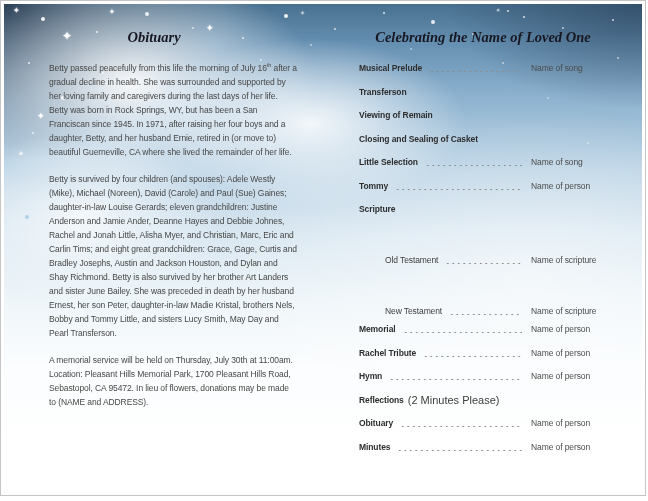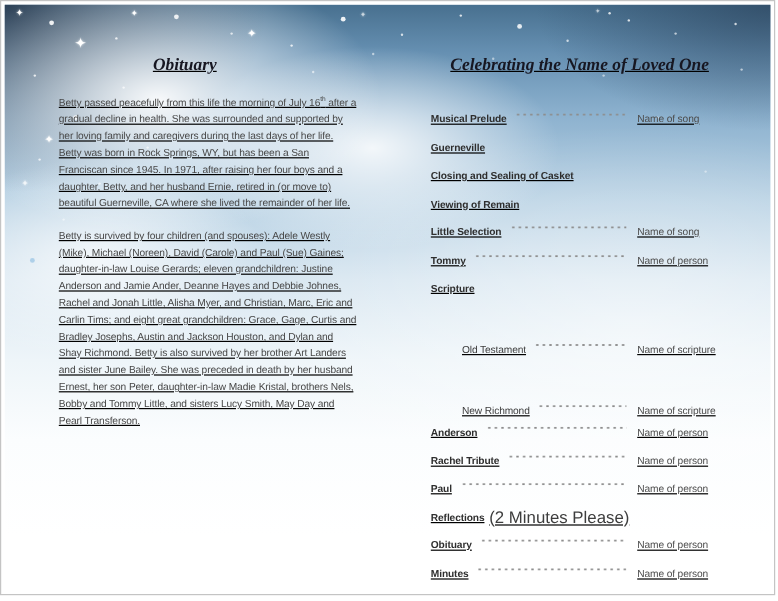--- a/index.html
+++ b/index.html
@@ -41,45 +41,45 @@
       48px 178px 0 0 rgba(255,255,255,.5), 22px 212px 0 1px rgba(160,200,230,.8),
       498px 58px 0 0 rgba(255,255,255,.55), 543px 93px 0 0 rgba(255,255,255,.5),
       613px 53px 0 0 rgba(255,255,255,.6), 583px 138px 0 0 rgba(255,255,255,.45),
       503px 6px 0 0 rgba(255,255,255,.8), 256px 55px 0 0 rgba(255,255,255,.6),
       306px 40px 0 0 rgba(255,255,255,.55), 406px 44px 0 0 rgba(255,255,255,.5);
   }
   .sparkle{
     position:absolute;color:#ffffff;font-size:8px;line-height:8px;
     text-shadow:0 0 2px rgba(255,255,255,.9);
   }
-  .col{position:absolute;top:44px;text-decoration:underline;}
+  .col{position:absolute;top:27px;}
   .col.left{left:48px;width:248px;}
   .col.right{left:358px;width:248px;}
   h1.ptitle{
     font-family:"Liberation Serif","DejaVu Serif",serif;
     font-style:italic;font-weight:bold;
     font-size:14.5px;line-height:18px;color:#171722;
     margin:0 0 15px 0;text-align:center;
   }
   .col.left h1.ptitle{width:210px;}
-  .col.right h1.ptitle{width:248px;margin-bottom:31px;}
+  .col.right h1.ptitle{width:248px;margin-bottom:17px;}
   .obit-par{
     font-size:8.5px;letter-spacing:-0.1px;line-height:14px;color:#474747;
     margin:0 0 13px 0;
   }
   .obit-par sup{font-size:5.5px;line-height:0;}
-  .prow{display:flex;min-height:11px;margin-bottom:12.5px;}
+  .prow{display:flex;align-items:flex-end;min-height:11px;margin-bottom:12.5px;}
   .prow.group{margin-bottom:1px;}
   .prow.sub{padding-left:26px;margin-bottom:7px;margin-top:40px;}
   .plabel{
     font-size:8.5px;font-weight:bold;letter-spacing:-0.1px;
     color:#2e2e2e;line-height:11px;white-space:nowrap;
   }
   .prow.sub .plabel{font-weight:normal;color:#3d3d3d;}
-  .psuffix{font-size:14px;font-weight:normal;color:#3d3d3d;line-height:11px;margin-left:4px;white-space:nowrap;}
+  .psuffix{font-size:11px;font-weight:normal;color:#3d3d3d;line-height:11px;margin-left:4px;white-space:nowrap;}
   .leader{
     flex:1;height:3px;margin:0 9px 1px 7px;
     background-image:radial-gradient(circle,#8d8d8d 0.8px,transparent 1.1px);
     background-size:5.5px 3px;background-repeat:repeat-x;background-position:0 100%;
   }
   .pvalue{
     flex:0 0 76px;font-size:8.5px;letter-spacing:-0.1px;
     color:#4c4c4c;line-height:11px;white-space:nowrap;
   }
 </style>
@@ -96,74 +96,75 @@
     <span class="sparkle" style="left:33px;top:108px;font-size:9px;">✦</span>
     <span class="sparkle" style="left:14px;top:146px;font-size:7px;opacity:.8;">✦</span>
     <span class="sparkle" style="left:296px;top:5px;font-size:6px;opacity:.7;">✦</span>
     <span class="sparkle" style="left:492px;top:2px;font-size:5px;opacity:.7;">✦</span>
   </div>
 
   <div class="col left">
     <h1 class="ptitle">Obituary</h1>
     <p class="obit-par"><span>Betty passed peacefully from this life the morning of July 16</span><sup>th</sup><span> after a gradual decline in health.  She was surrounded and supported by her loving family and caregivers during the last days of her life.  Betty was born in Rock Springs, WY, but has been a San Franciscan since 1945.  In 1971, after raising her four boys and a daughter, Betty, and her husband Ernie, retired in (or move to) beautiful Guerneville, CA where she lived the remainder of her life.</span></p>
     <p class="obit-par">Betty is survived by four children (and spouses): Adele Westly (Mike), Michael (Noreen), David (Carole) and Paul (Sue) Gaines;  daughter-in-law Louise Gerards;  eleven grandchildren: Justine Anderson and Jamie Ander, Deanne Hayes and Debbie Johnes, Rachel and Jonah Little, Alisha Myer, and Christian, Marc, Eric and Carlin Tims;  and eight great grandchildren: Grace, Gage, Curtis and Bradley Josephs, Austin and Jackson Houston, and Dylan and Shay Richmond.  Betty is also survived by her brother Art Landers and sister June Bailey.  She was preceded in death by her husband Ernest, her son Peter, daughter-in-law Madie Kristal, brothers Nels, Bobby and Tommy Little, and sisters Lucy Smith, May Day and Pearl Transferson.</p>
+    <p class="obit-par">A memorial service will be held on Thursday, July 30th at 11:00am.  Location:  Pleasant Hills Memorial Park, 1700 Pleasant Hills Road, Sebastopol, CA 95472.  In lieu of flowers, donations may be made to (NAME and ADDRESS).</p>
   </div>
 
   <div class="col right">
     <h1 class="ptitle">Celebrating the Name of Loved One</h1>
     <div id="program-list">
         <div class="prow">
           <span class="plabel">Musical Prelude</span>
           <div class="leader"></div>
           <span class="pvalue">Name of song</span>
         </div>
         <div class="prow">
-          <span class="plabel">Guerneville</span>
+          <span class="plabel">Transferson</span>
+        </div>
+        <div class="prow">
+          <span class="plabel">Viewing of Remain</span>
         </div>
         <div class="prow">
           <span class="plabel">Closing and Sealing of Casket</span>
-        </div>
-        <div class="prow">
-          <span class="plabel">Viewing of Remain</span>
         </div>
         <div class="prow">
           <span class="plabel">Little Selection</span>
           <div class="leader"></div>
           <span class="pvalue">Name of song</span>
         </div>
         <div class="prow">
           <span class="plabel">Tommy</span>
           <div class="leader"></div>
           <span class="pvalue">Name of person</span>
         </div>
         <div class="prow group">
           <span class="plabel">Scripture</span>
         </div>
         <div class="prow sub">
           <span class="plabel">Old Testament</span>
           <div class="leader"></div>
           <span class="pvalue">Name of scripture</span>
         </div>
         <div class="prow sub">
-          <span class="plabel">New Richmond</span>
+          <span class="plabel">New Testament</span>
           <div class="leader"></div>
           <span class="pvalue">Name of scripture</span>
         </div>
         <div class="prow">
-          <span class="plabel">Anderson</span>
+          <span class="plabel">Memorial</span>
           <div class="leader"></div>
           <span class="pvalue">Name of person</span>
         </div>
         <div class="prow">
           <span class="plabel">Rachel Tribute</span>
           <div class="leader"></div>
           <span class="pvalue">Name of person</span>
         </div>
         <div class="prow">
-          <span class="plabel">Paul</span>
+          <span class="plabel">Hymn</span>
           <div class="leader"></div>
           <span class="pvalue">Name of person</span>
         </div>
         <div class="prow">
           <span class="plabel">Reflections</span>
           <span class="psuffix">(2 Minutes Please)</span>
         </div>
         <div class="prow">
           <span class="plabel">Obituary</span>
           <div class="leader"></div>

